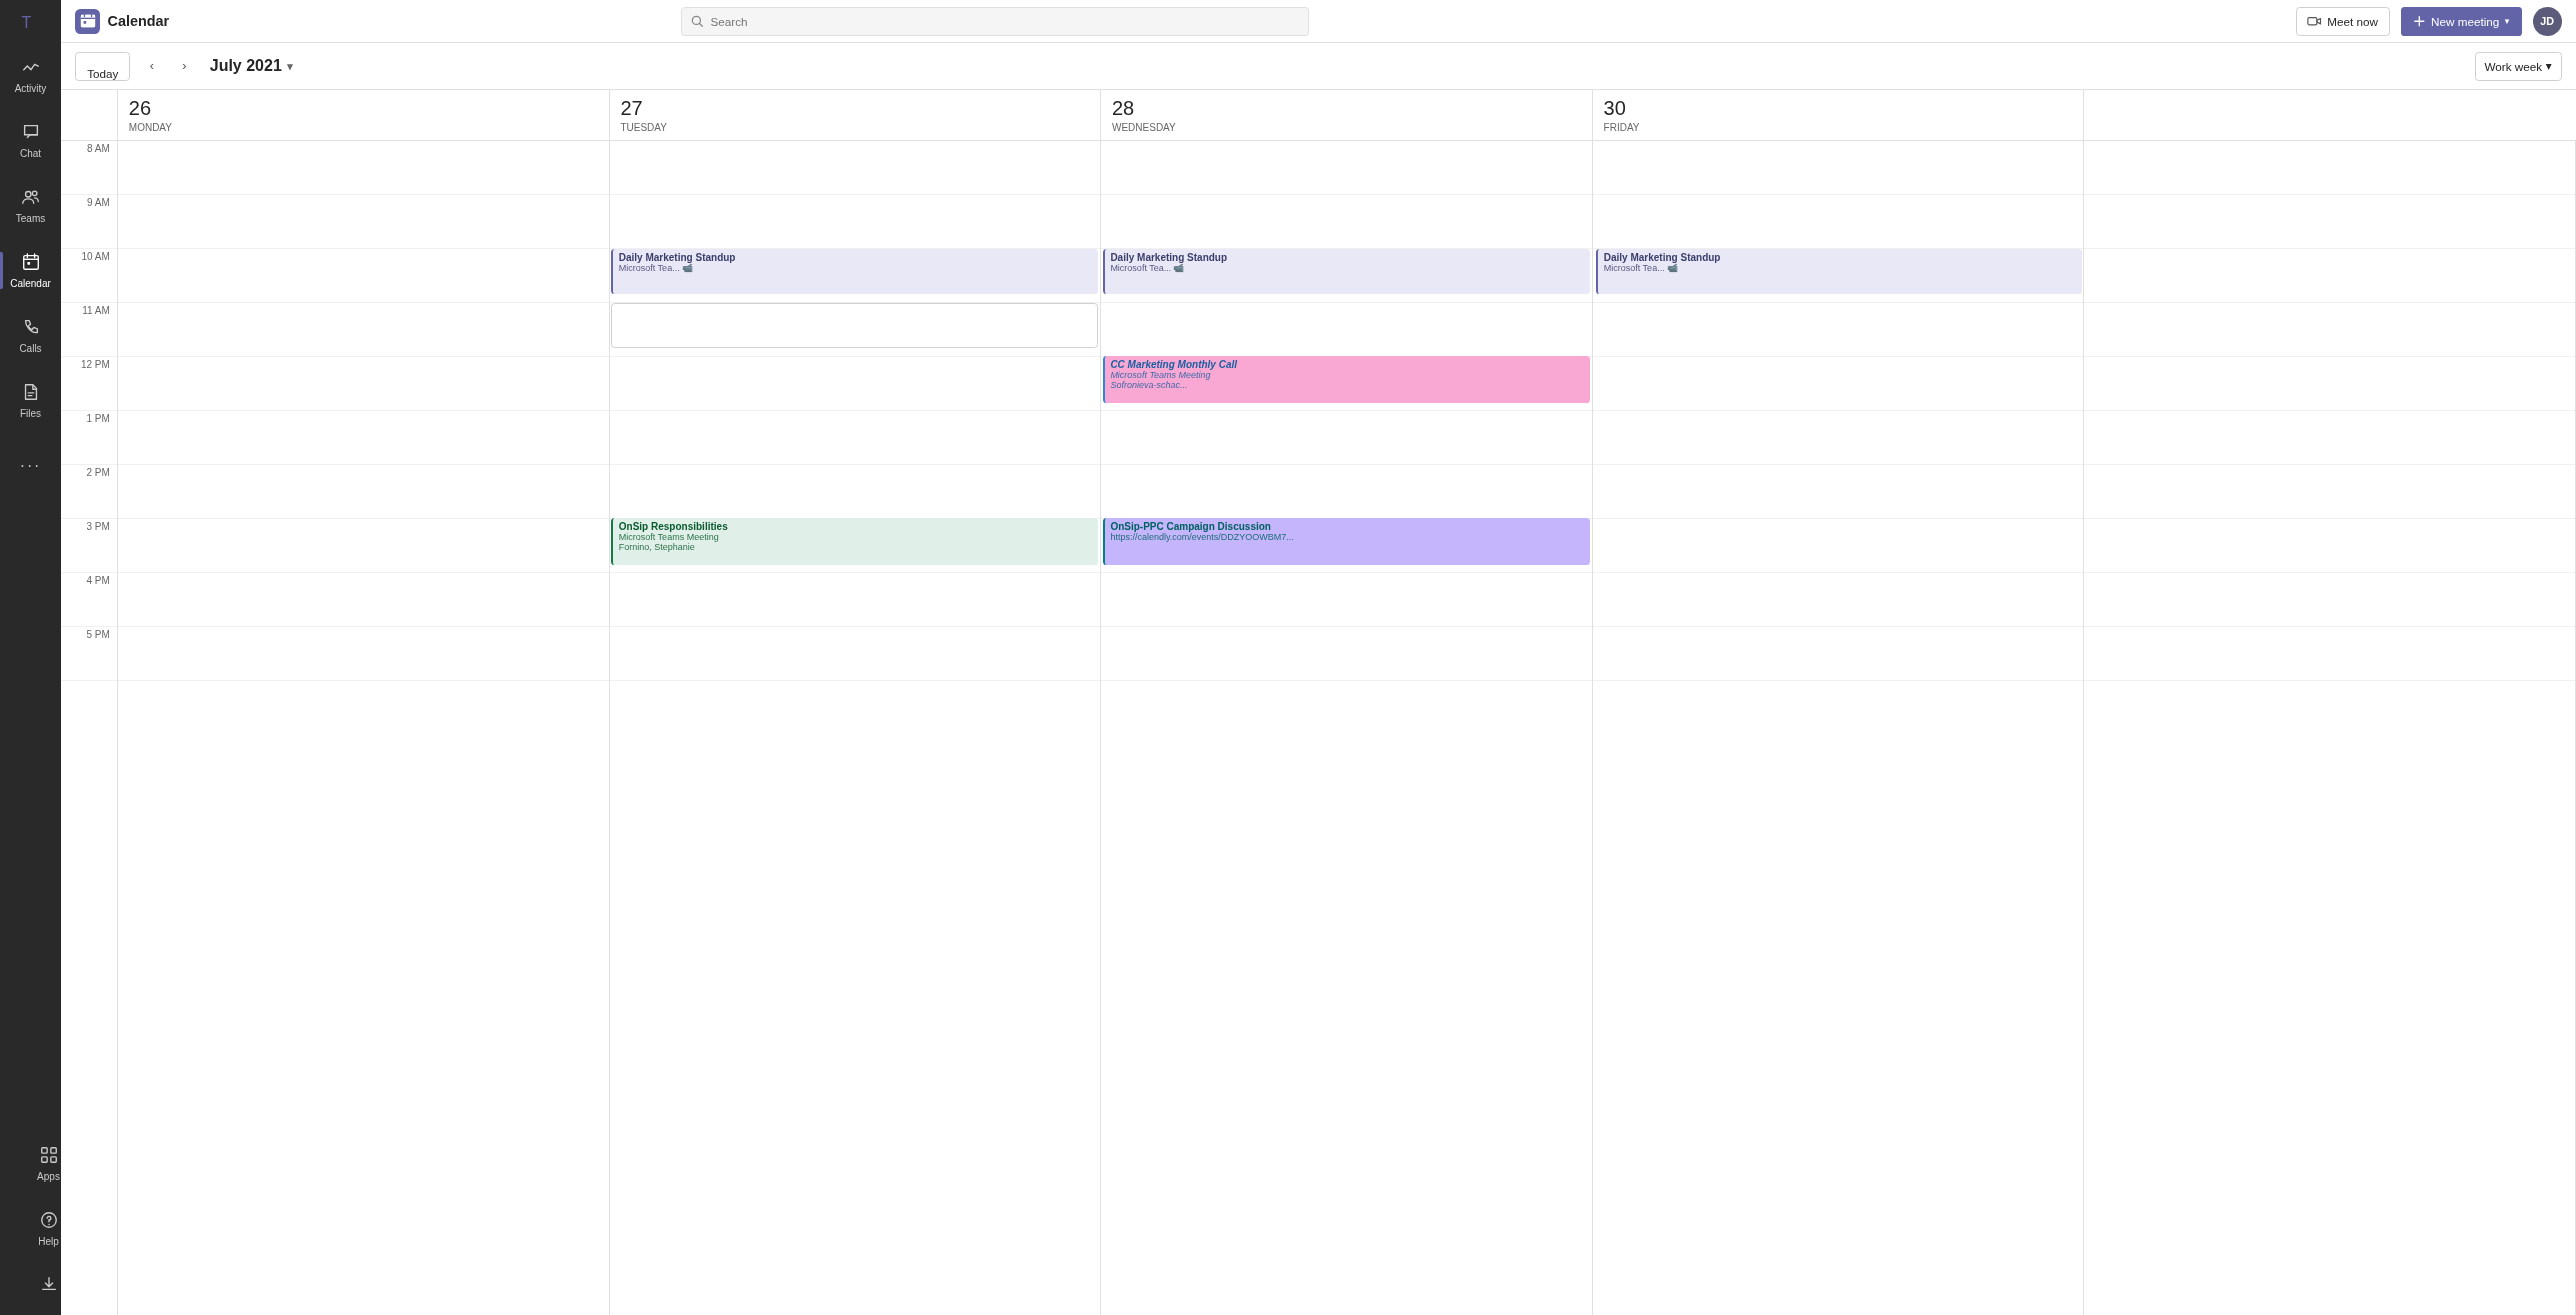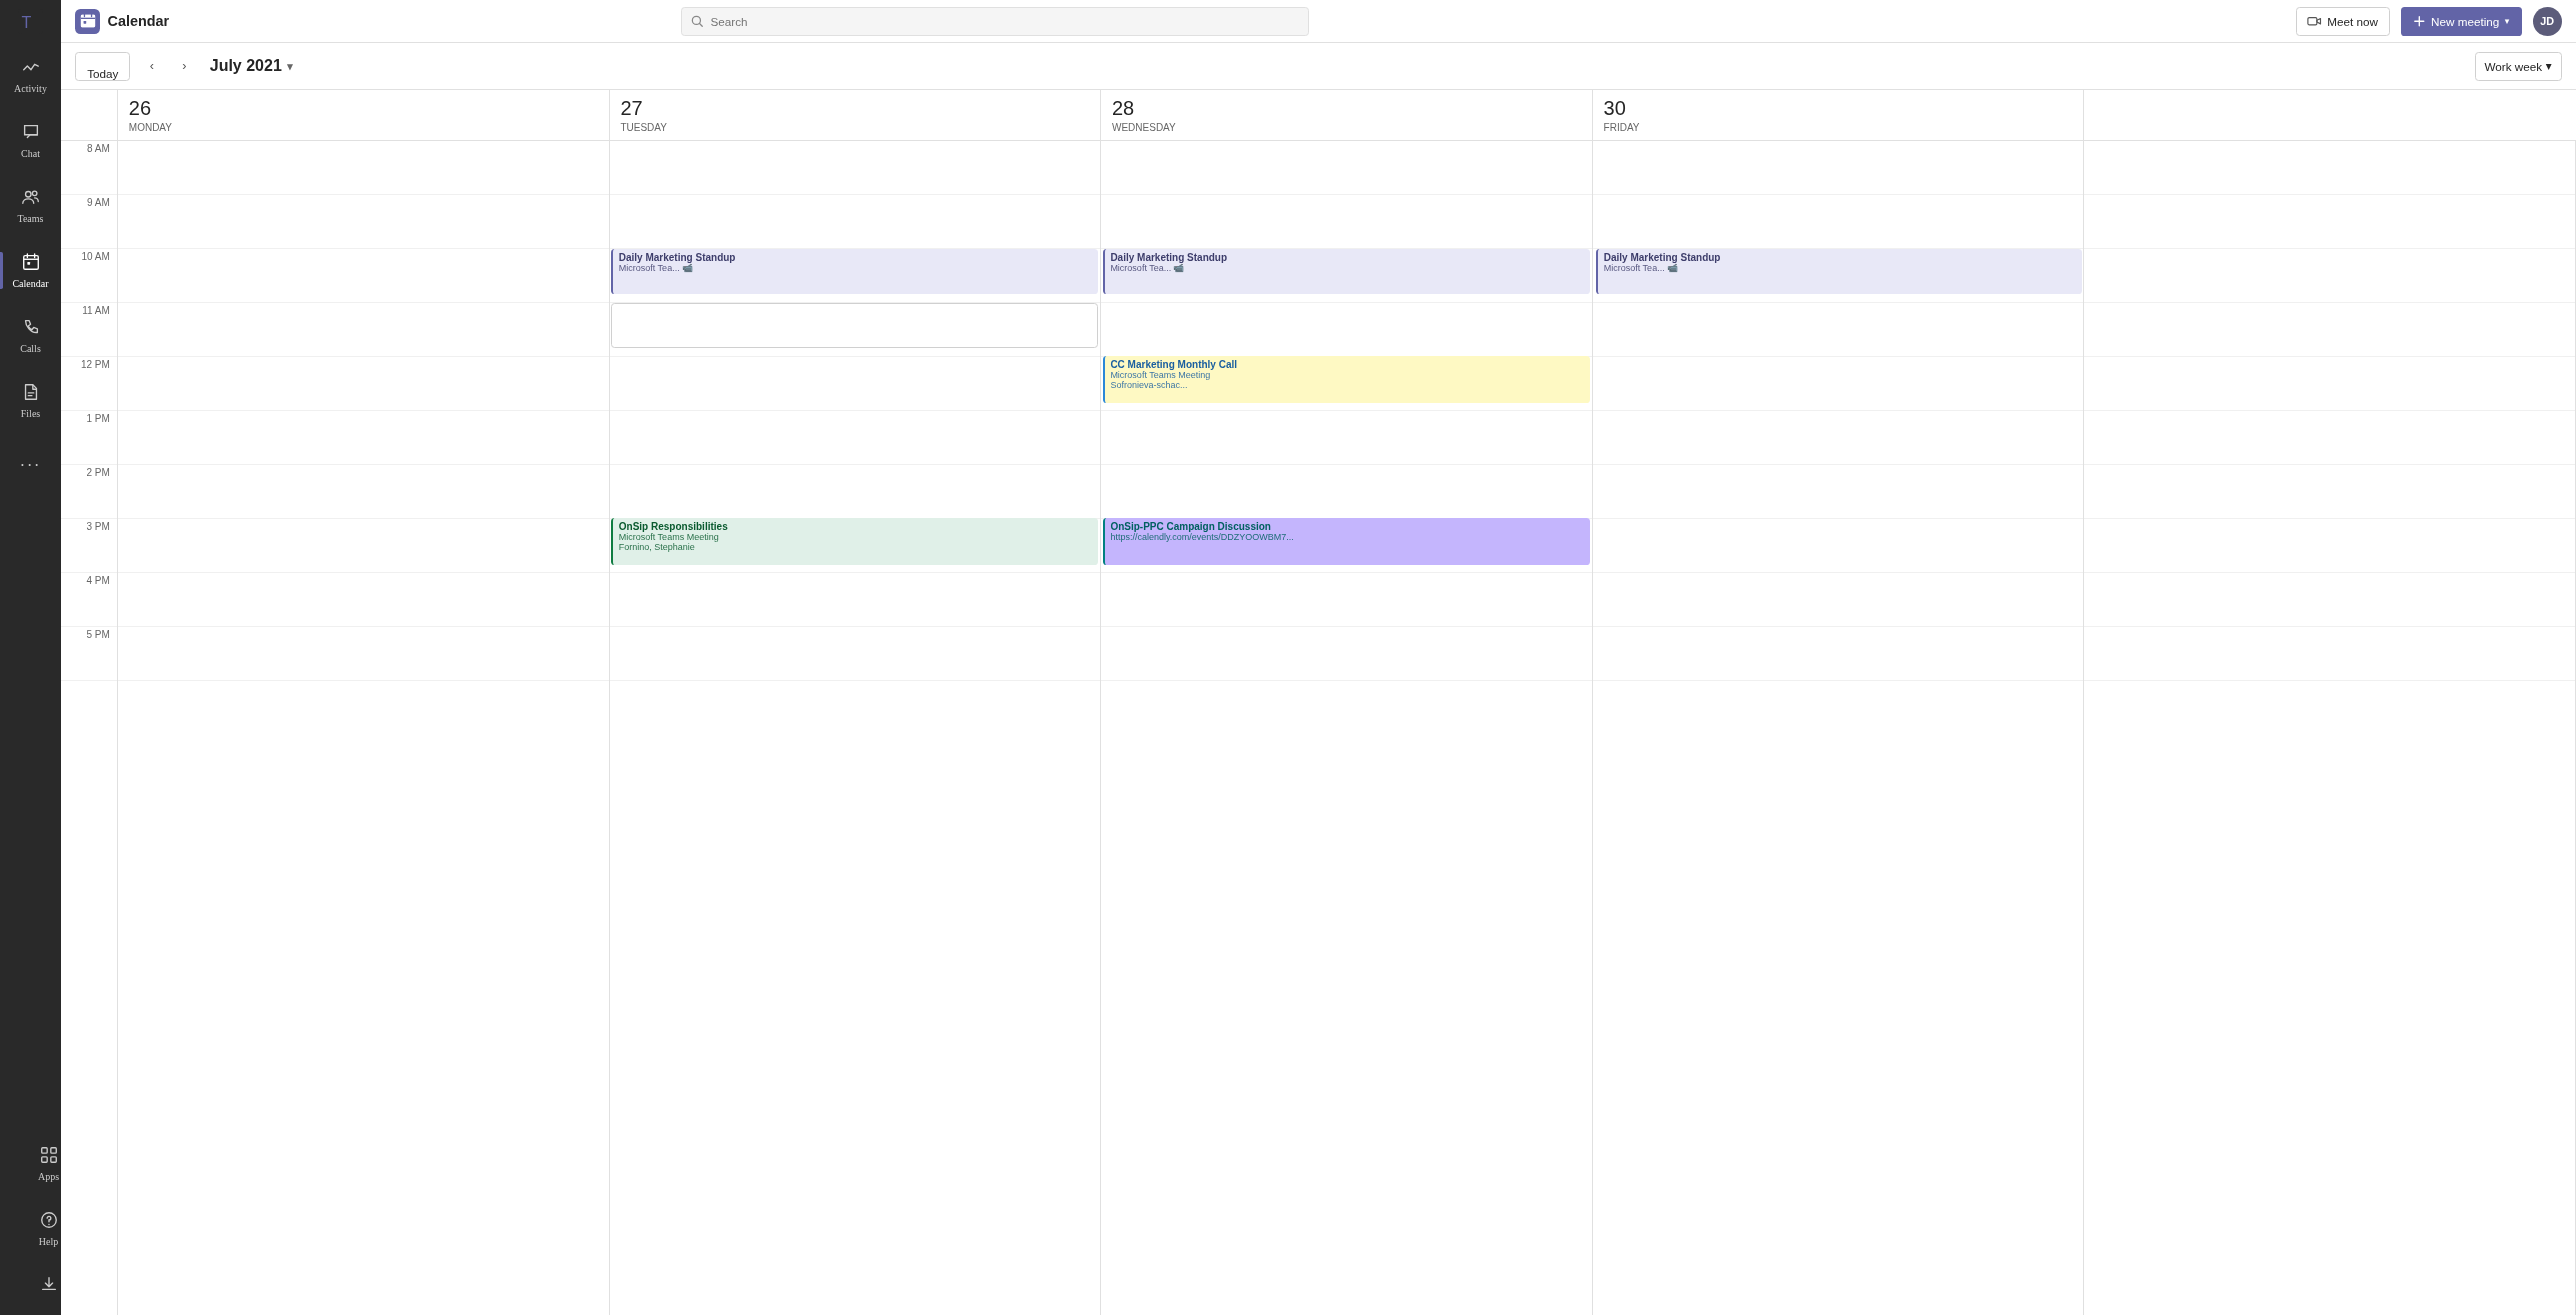--- a/index.html
+++ b/index.html
@@ -32,21 +32,20 @@
       height: 65px;
       display: flex;
       flex-direction: column;
       align-items: center;
       justify-content: center;
       cursor: pointer;
       color: #ccc;
       gap: 3.6px;
       position: relative;
       transition: background 0.15s;
-      font-family: Liberation Serif, serif;
     }
     .sidebar-item.active { color: #fff; }
     .sidebar-item.active::before {
       content: '';
       position: absolute;
       left: 0; top: 14.4px; bottom: 14.4px;
       width: 2.7px;
       background: #6264a7;
       border-radius: 0 1.8px 1.8px 0;
     }
@@ -215,21 +214,21 @@
       border-radius: 3.6px;
       padding: 2.7px 5.4px;
       font-size: 10px;
       overflow: hidden;
       cursor: pointer;
     }
     .event-title { font-weight: 600; white-space: nowrap; overflow: hidden; text-overflow: ellipsis; }
     .event-sub { white-space: nowrap; overflow: hidden; text-overflow: ellipsis; color: inherit; opacity: 0.85; font-size: 9px; }
 
     .event-purple { background: #e8e8f7; border-left: 2.7px solid #6264a7; color: #3d3d6b; }
-    .event-blue { background: #fef9c3; border-left: 2.7px solid #2b88d8; color: #1a5fa0; }
+    .event-blue { background: #f9a8d4; border-left: 2.7px solid #2b88d8; color: #1a5fa0; font-style: italic; }
     .event-green { background: #e0f0e8; border-left: 2.7px solid #107c41; color: #0a5a2f; }
     .event-teal { background: #c4b5fd; border-left: 2.7px solid #008080; color: #006060; }
 
     .event-empty {
       background: #fff;
       border: 0.9px solid #d0d0d0;
       border-radius: 3.6px;
     }
 
     

